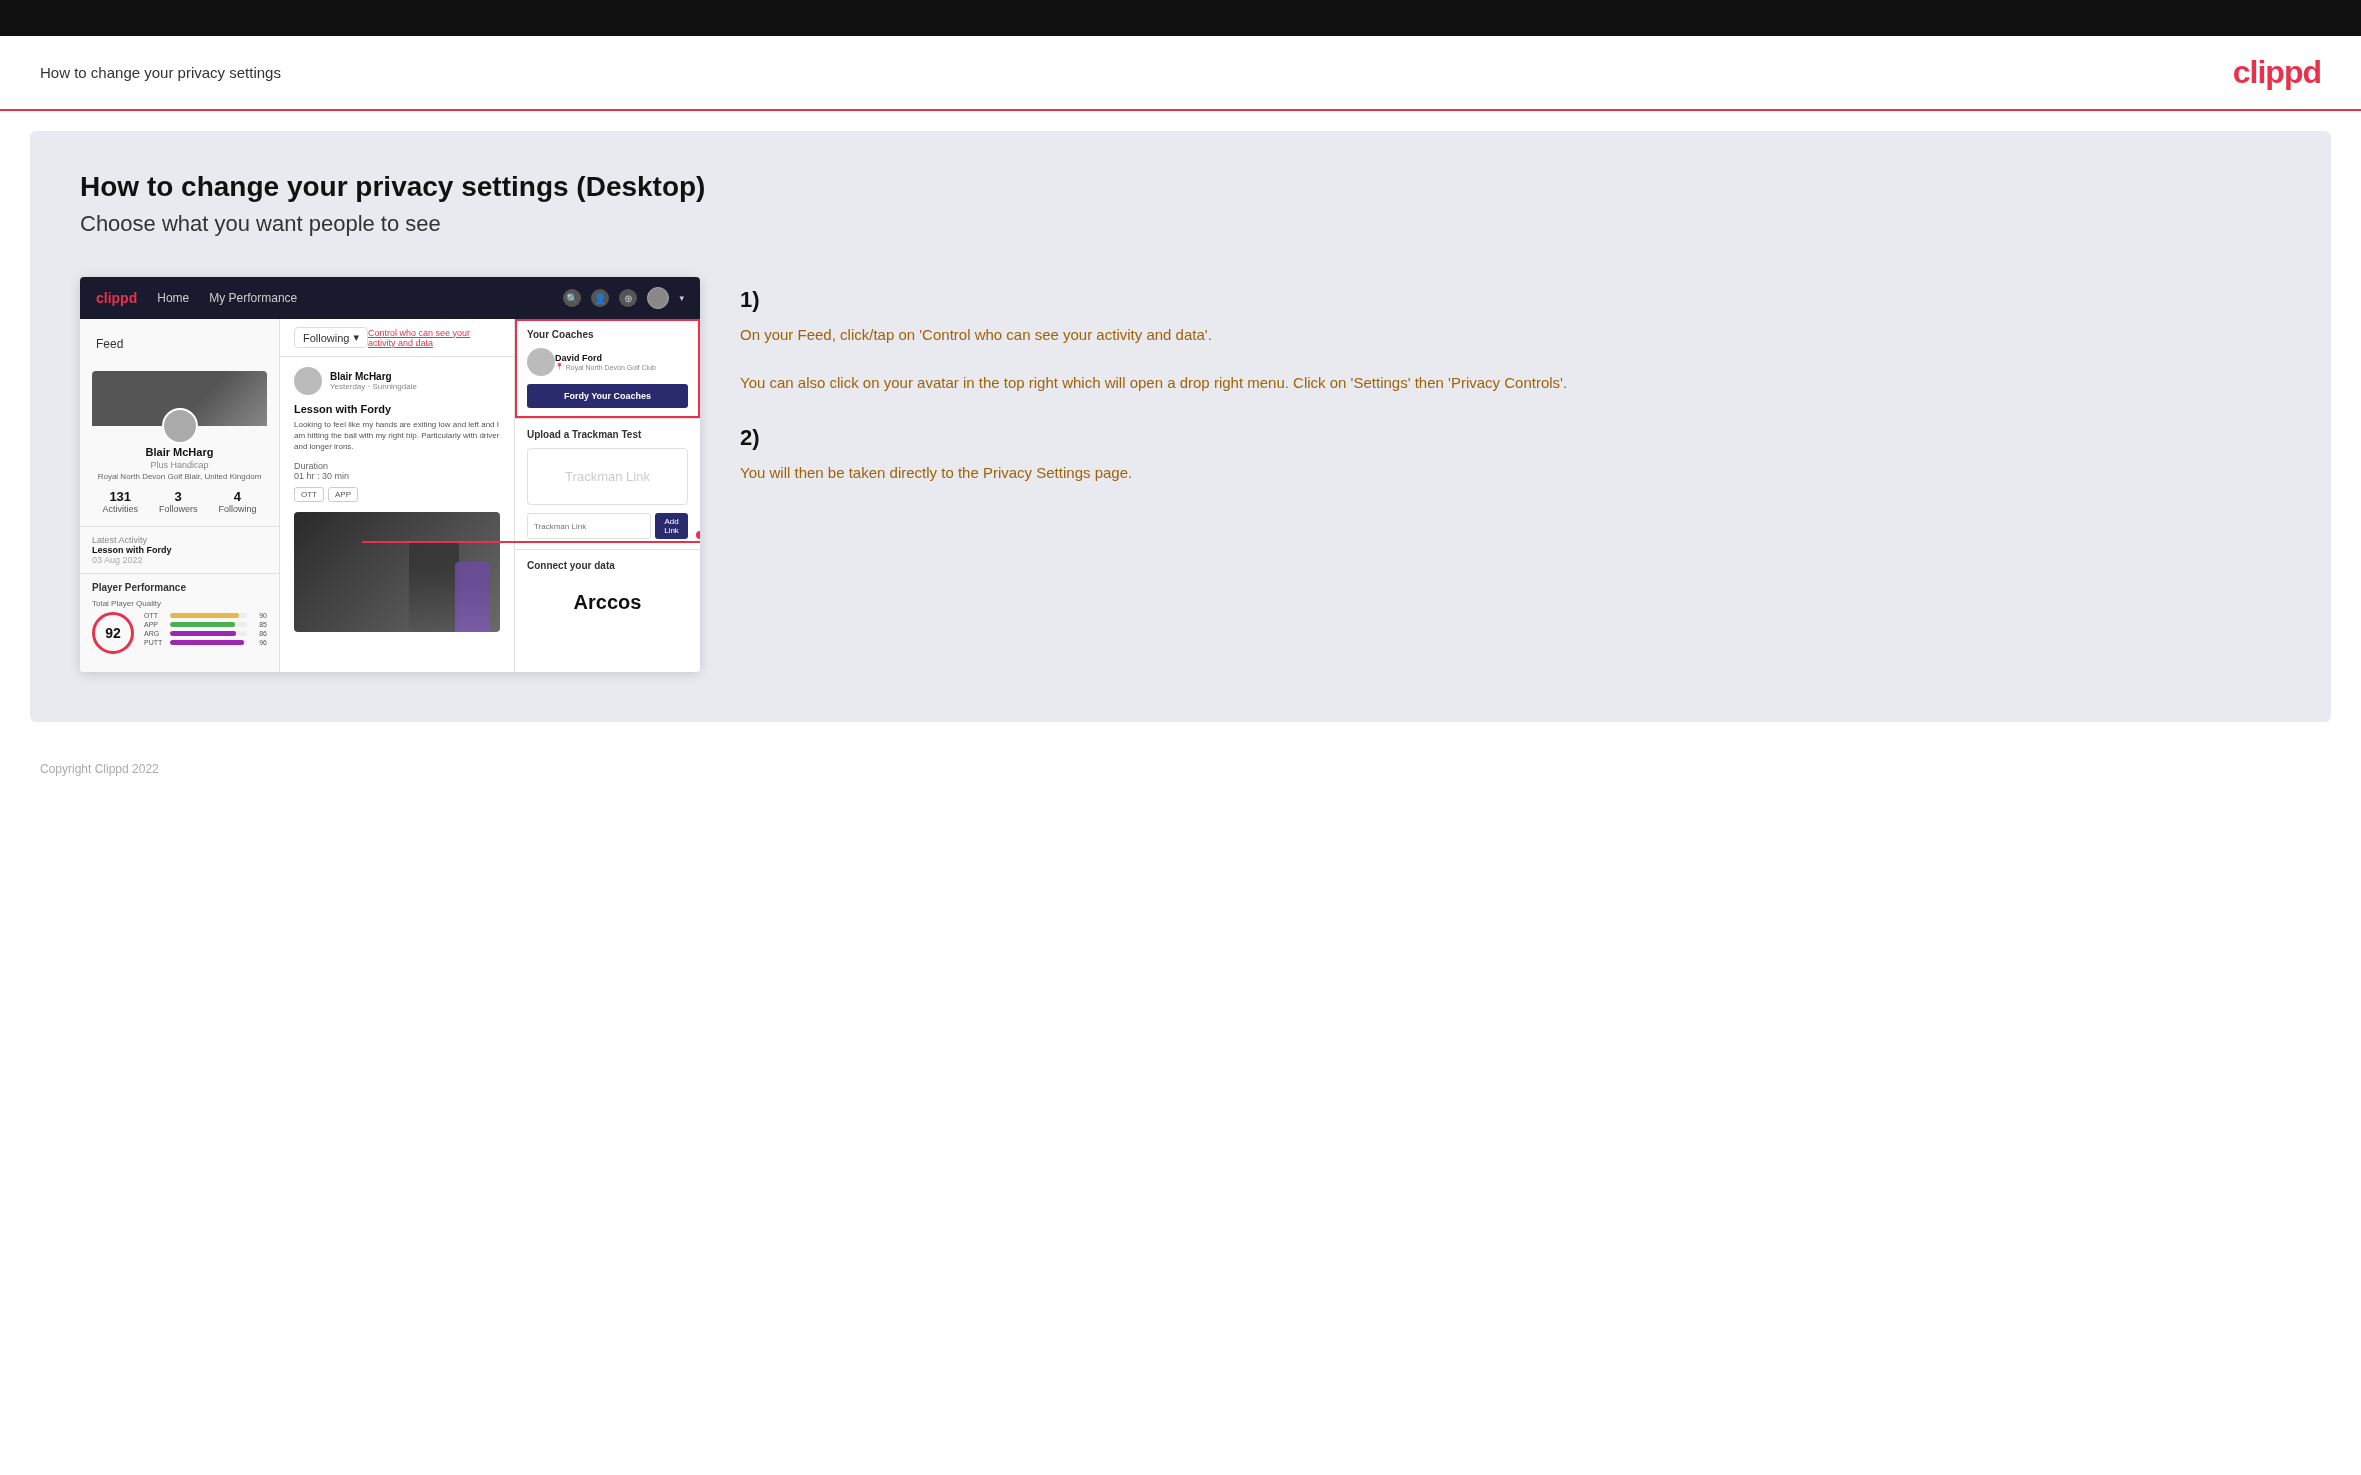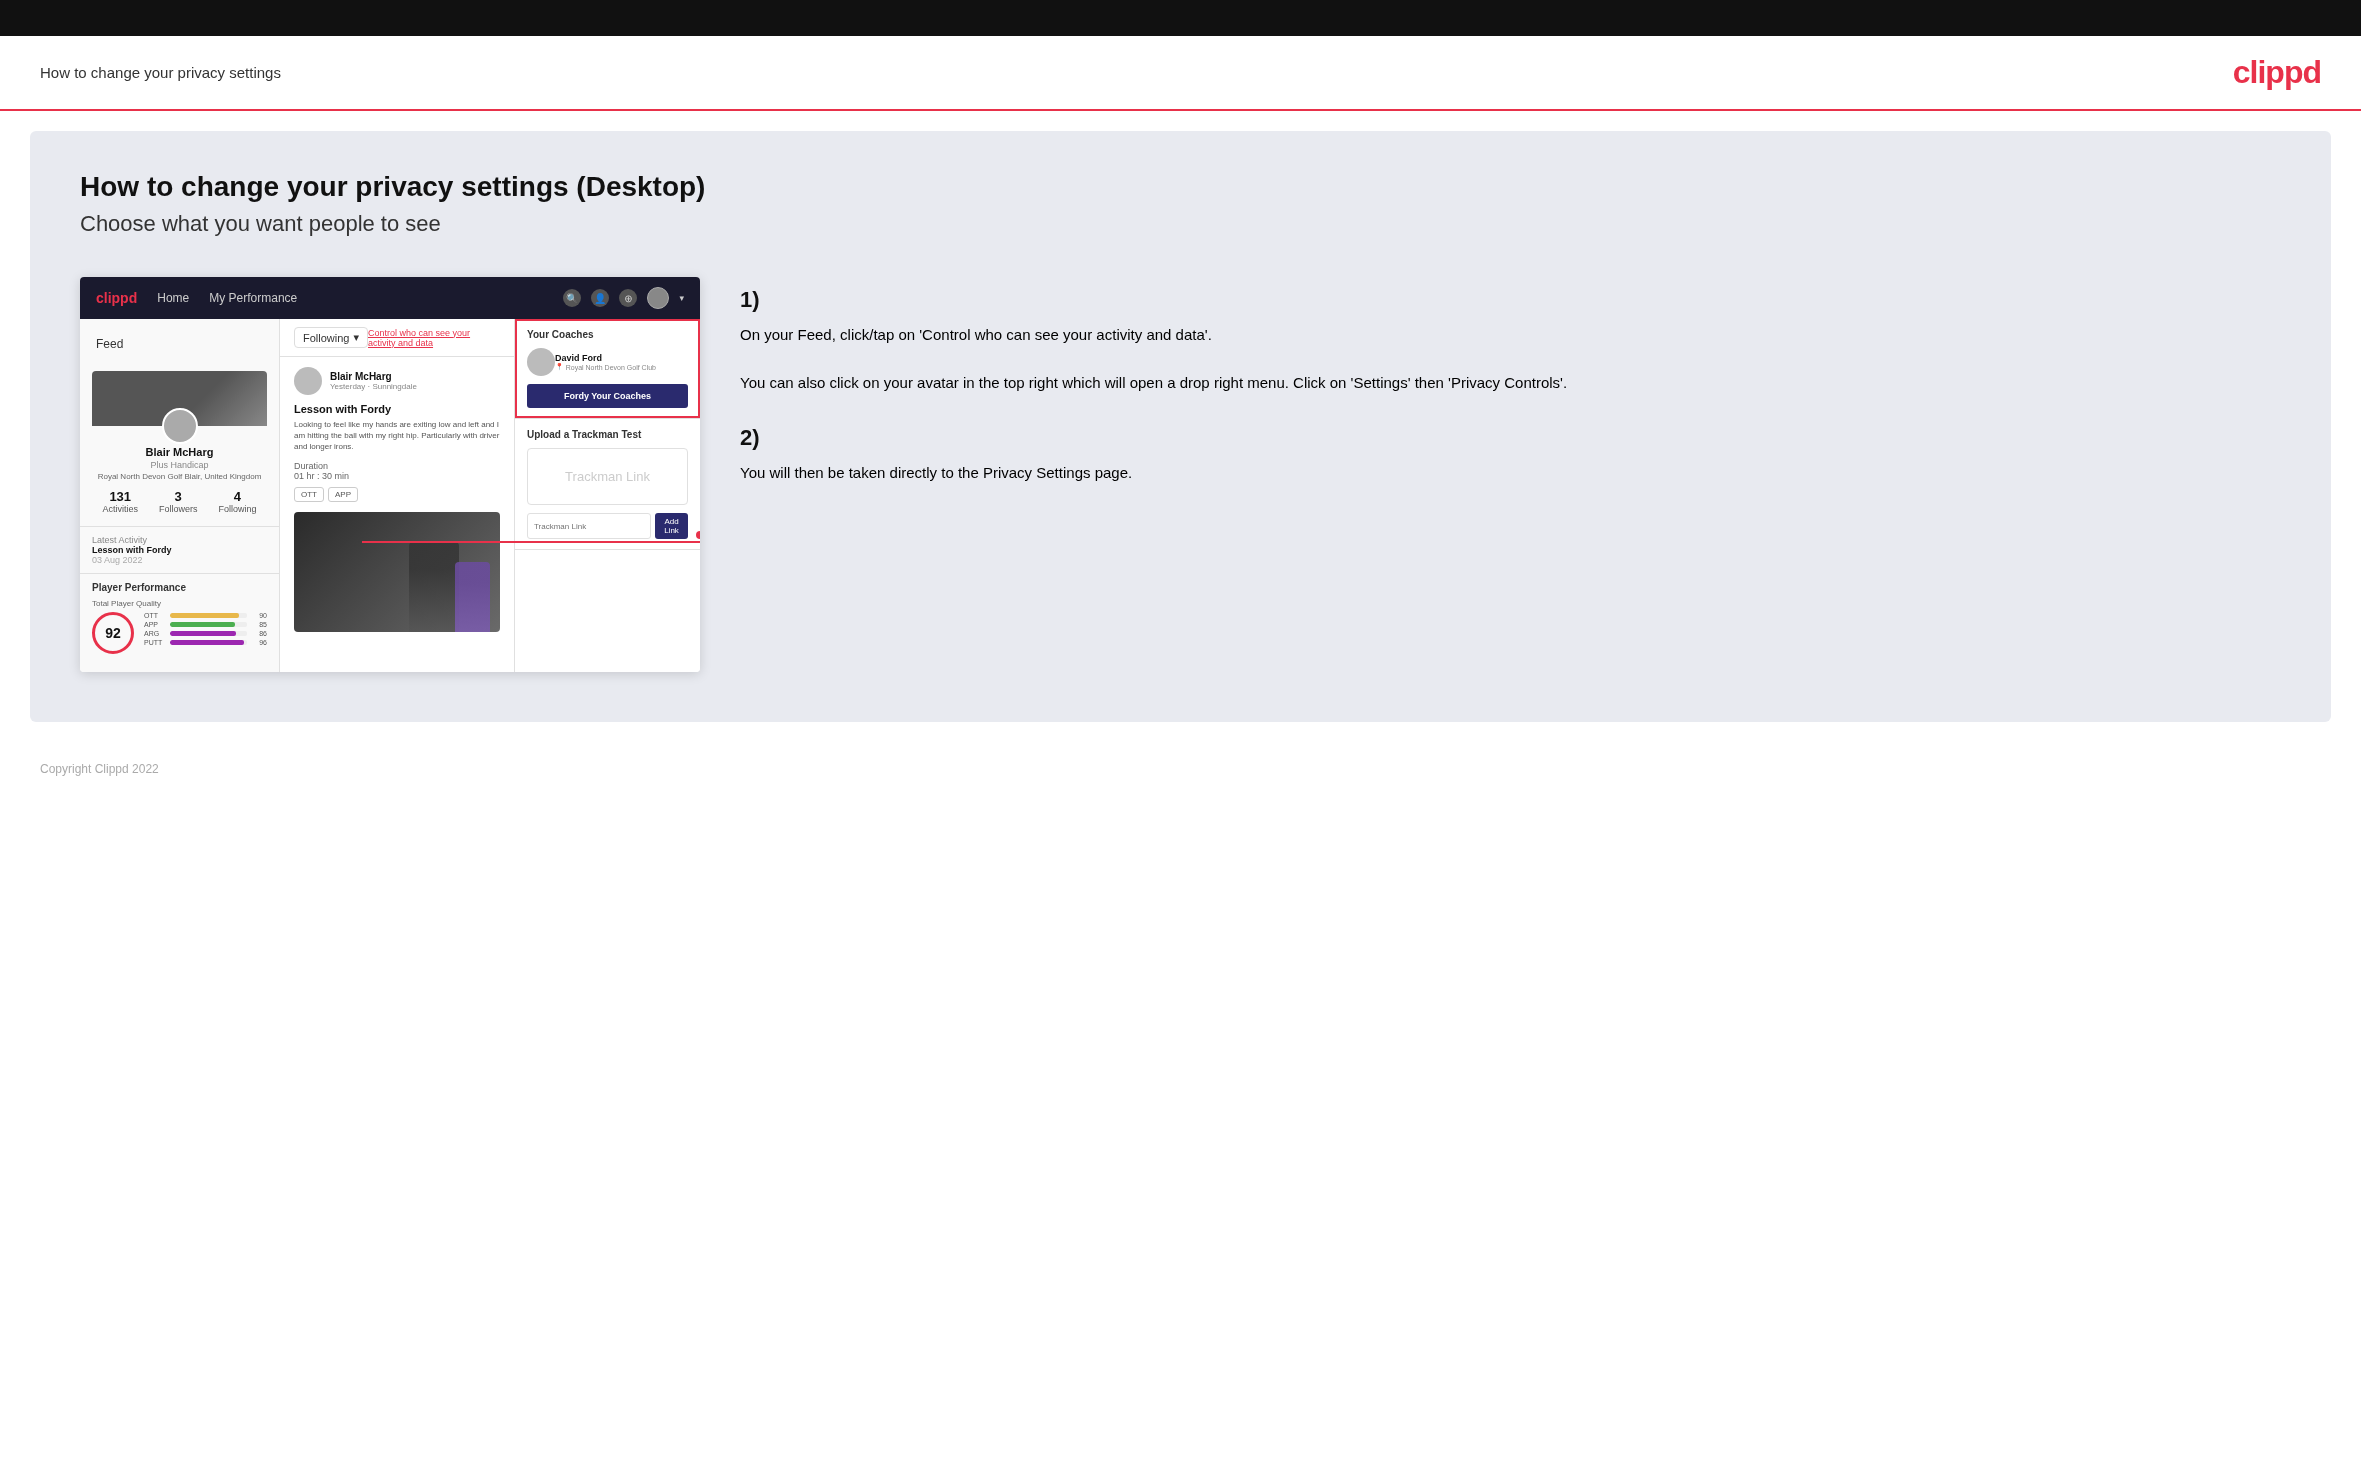--- a/index.html
+++ b/index.html
@@ -475,21 +475,21 @@
       margin-bottom: 30px;
     }
     .instruction-num {
       font-size: 22px;
       font-weight: 700;
       color: #111;
       margin-bottom: 10px;
     }
     .instruction-text {
       font-size: 15px;
-      color: #000000;
+      color: #a16207;
       line-height: 1.6;
     }
 
     
     .footer {
       padding: 20px 40px;
       color: #aaa;
       font-size: 12px;
     }
 
@@ -649,20 +649,24 @@
             <button class="manage-coaches-btn">Fordy Your Coaches</button>
           </div>
           <div class="trackman-section">
             <div class="section-title">Upload a Trackman Test</div>
             <div class="trackman-box">Trackman Link</div>
             <div class="trackman-input-row">
               <input class="trackman-input" placeholder="Trackman Link" style="">
               <button class="add-link-btn">Add Link</button>
             </div>
           </div>
+          <div class="connect-section">
+            <div class="section-title">Connect your data</div>
+            <div class="arccos-logo">Arccos</div>
+          </div>
         </div>
       </div>
 
       <div style="position:absolute;top:264px;left:282px;width:340px;height:2px;background:#e8314a;z-index:20;"></div>
       <div style="position:absolute;top:254px;left:616px;width:8px;height:8px;background:#e8314a;border-radius:50%;z-index:20;"></div>
     </div>
 
     <div class="instructions">
       <div class="instruction-item">
         <div class="instruction-num">1)</div>

